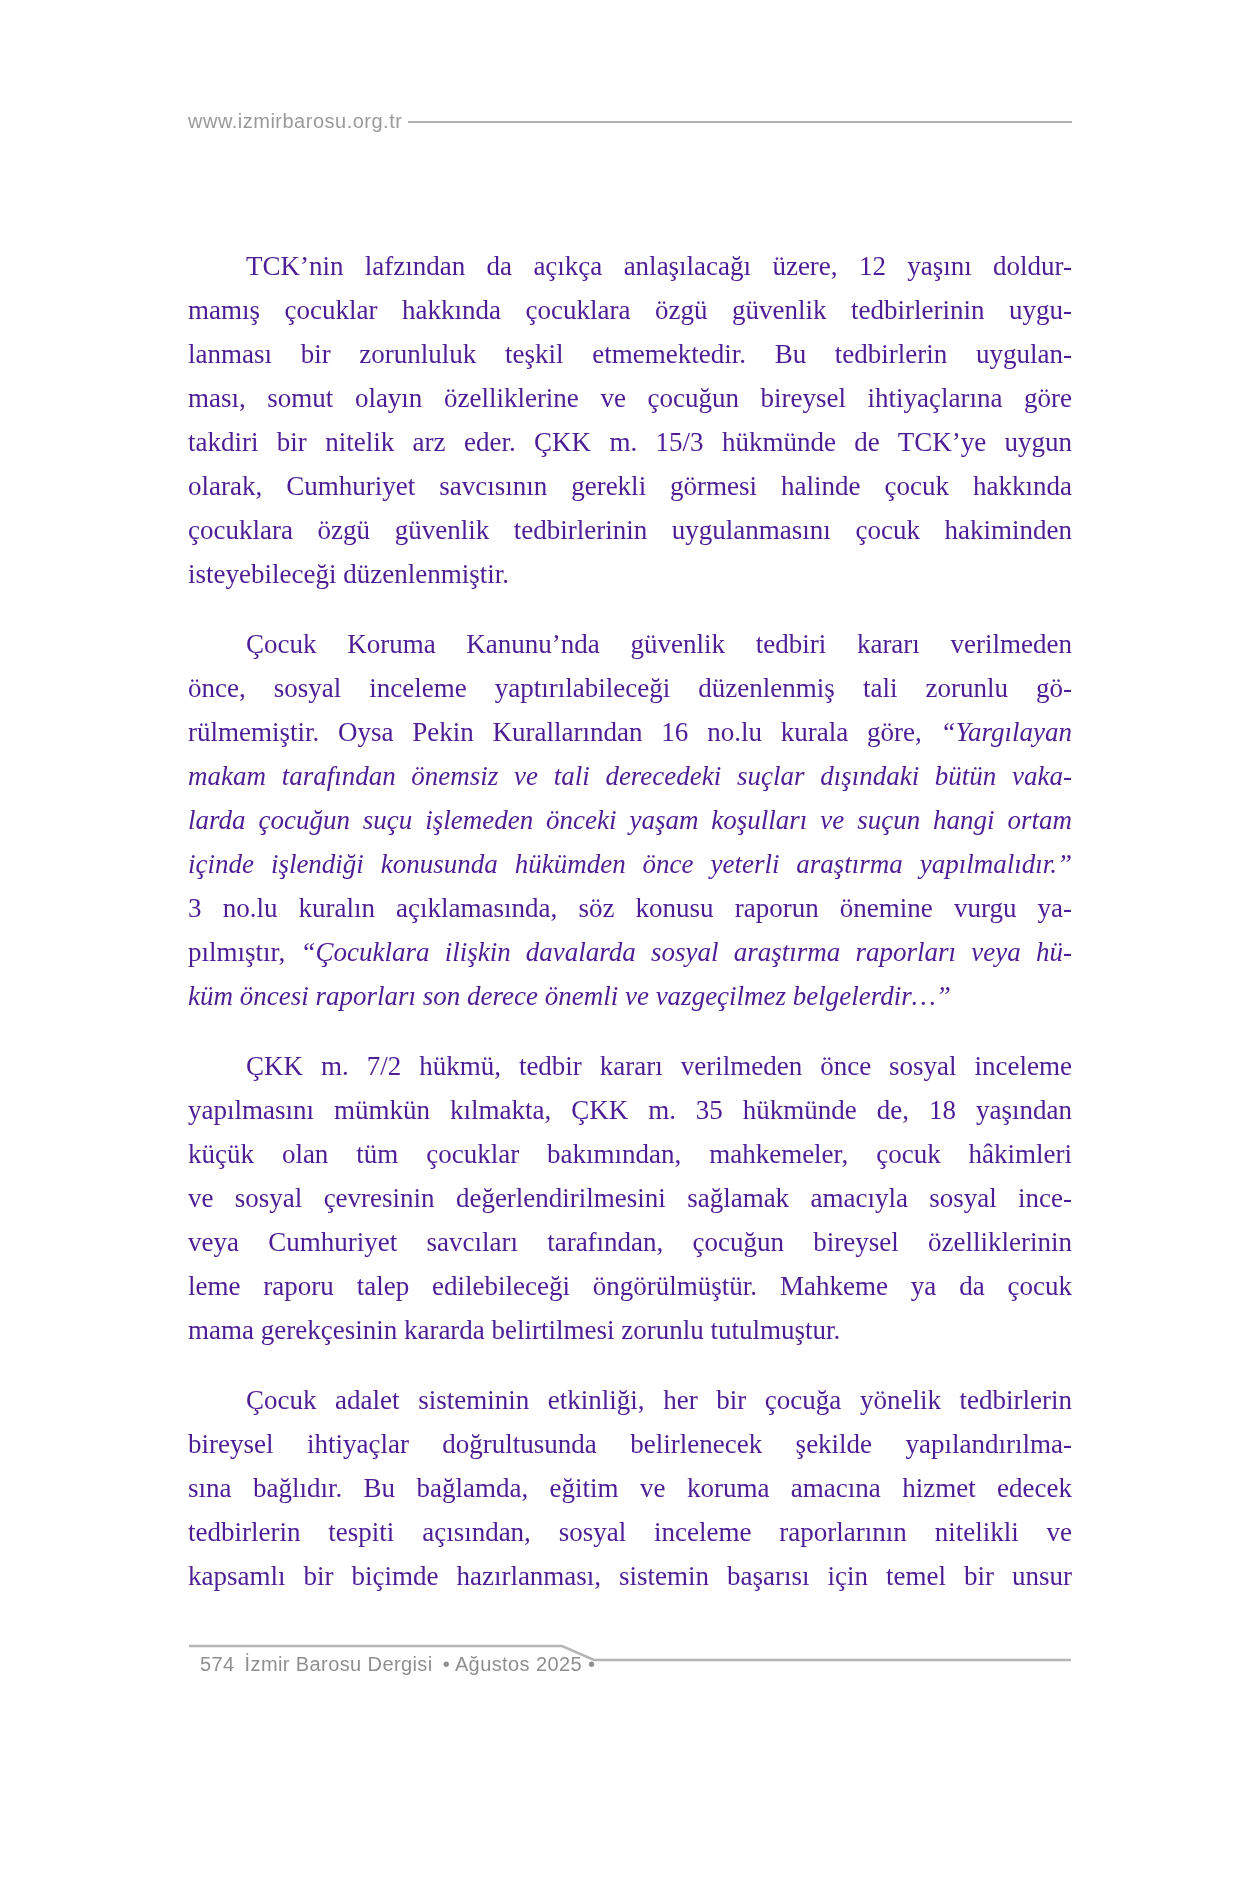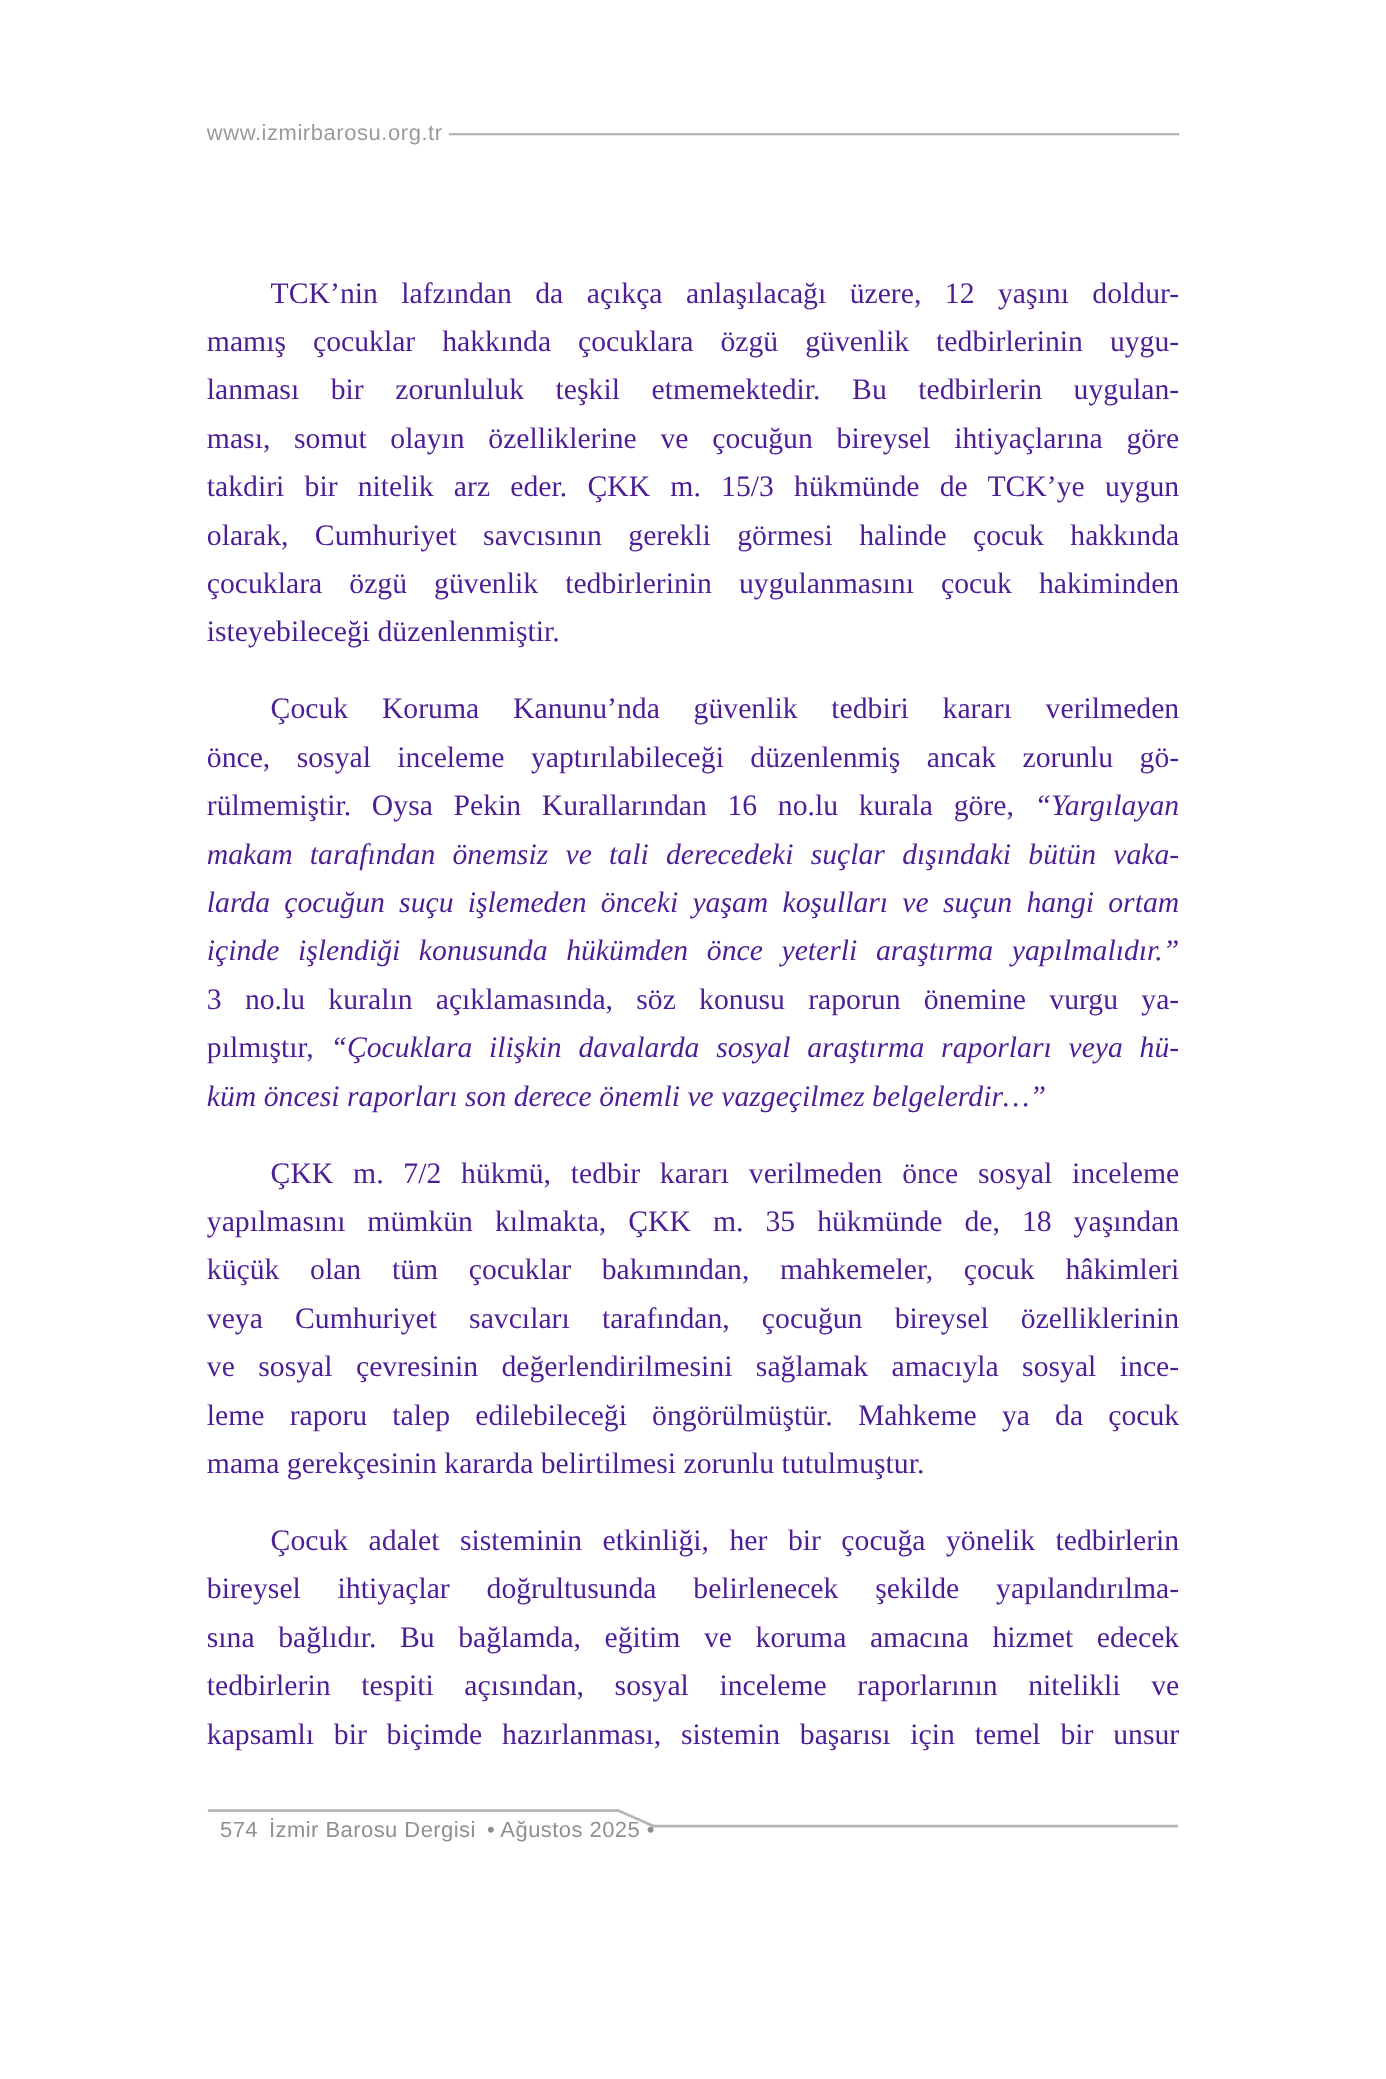--- a/index.html
+++ b/index.html
@@ -60,35 +60,35 @@
         <div class="line j"><span>mamış çocuklar hakkında çocuklara özgü güvenlik tedbirlerinin uygu-</span></div>
         <div class="line j"><span>lanması bir zorunluluk teşkil etmemektedir. Bu tedbirlerin uygulan-</span></div>
         <div class="line j"><span>ması, somut olayın özelliklerine ve çocuğun bireysel ihtiyaçlarına göre</span></div>
         <div class="line j"><span>takdiri bir nitelik arz eder. ÇKK m. 15/3 hükmünde de TCK’ye uygun</span></div>
         <div class="line j"><span>olarak, Cumhuriyet savcısının gerekli görmesi halinde çocuk hakkında</span></div>
         <div class="line j"><span>çocuklara özgü güvenlik tedbirlerinin uygulanmasını çocuk hakiminden</span></div>
         <div class="line"><span>isteyebileceği düzenlenmiştir.</span></div>
       </div>
       <div class="para">
         <div class="line j first"><span>Çocuk Koruma Kanunu’nda güvenlik tedbiri kararı verilmeden</span></div>
-        <div class="line j"><span>önce, sosyal inceleme yaptırılabileceği düzenlenmiş ancak zorunlu gö-</span></div>
+        <div class="line j"><span>önce, sosyal inceleme yaptırılabileceği düzenlenmiş tali zorunlu gö-</span></div>
         <div class="line j"><span>rülmemiştir. Oysa Pekin Kurallarından 16 no.lu kurala göre, </span><span class="it">“Yargılayan</span></div>
         <div class="line j"><span class="it">makam tarafından önemsiz ve tali derecedeki suçlar dışındaki bütün vaka-</span></div>
         <div class="line j"><span class="it">larda çocuğun suçu işlemeden önceki yaşam koşulları ve suçun hangi ortam</span></div>
         <div class="line j"><span class="it">içinde işlendiği konusunda hükümden önce yeterli araştırma yapılmalıdır.”</span></div>
         <div class="line j"><span>3 no.lu kuralın açıklamasında, söz konusu raporun önemine vurgu ya-</span></div>
         <div class="line j"><span>pılmıştır, </span><span class="it">“Çocuklara ilişkin davalarda sosyal araştırma raporları veya hü-</span></div>
         <div class="line"><span class="it">küm öncesi raporları son derece önemli ve vazgeçilmez belgelerdir…”</span></div>
       </div>
       <div class="para">
         <div class="line j first"><span>ÇKK m. 7/2 hükmü, tedbir kararı verilmeden önce sosyal inceleme</span></div>
         <div class="line j"><span>yapılmasını mümkün kılmakta, ÇKK m. 35 hükmünde de, 18 yaşından</span></div>
         <div class="line j"><span>küçük olan tüm çocuklar bakımından, mahkemeler, çocuk hâkimleri</span></div>
+        <div class="line j"><span>ve sosyal çevresinin değerlendirilmesini sağlamak amacıyla sosyal ince-</span></div>
         <div class="line j"><span>veya Cumhuriyet savcıları tarafından, çocuğun bireysel özelliklerinin</span></div>
-        <div class="line j"><span>ve sosyal çevresinin değerlendirilmesini sağlamak amacıyla sosyal ince-</span></div>
         <div class="line j"><span>leme raporu talep edilebileceği öngörülmüştür. Mahkeme ya da çocuk</span></div>
         <div class="line"><span>mama gerekçesinin kararda belirtilmesi zorunlu tutulmuştur.</span></div>
       </div>
       <div class="para">
         <div class="line j first"><span>Çocuk adalet sisteminin etkinliği, her bir çocuğa yönelik tedbirlerin</span></div>
         <div class="line j"><span>bireysel ihtiyaçlar doğrultusunda belirlenecek şekilde yapılandırılma-</span></div>
         <div class="line j"><span>sına bağlıdır. Bu bağlamda, eğitim ve koruma amacına hizmet edecek</span></div>
         <div class="line j"><span>tedbirlerin tespiti açısından, sosyal inceleme raporlarının nitelikli ve</span></div>
         <div class="line j"><span>kapsamlı bir biçimde hazırlanması, sistemin başarısı için temel bir unsur</span></div>
       </div>

